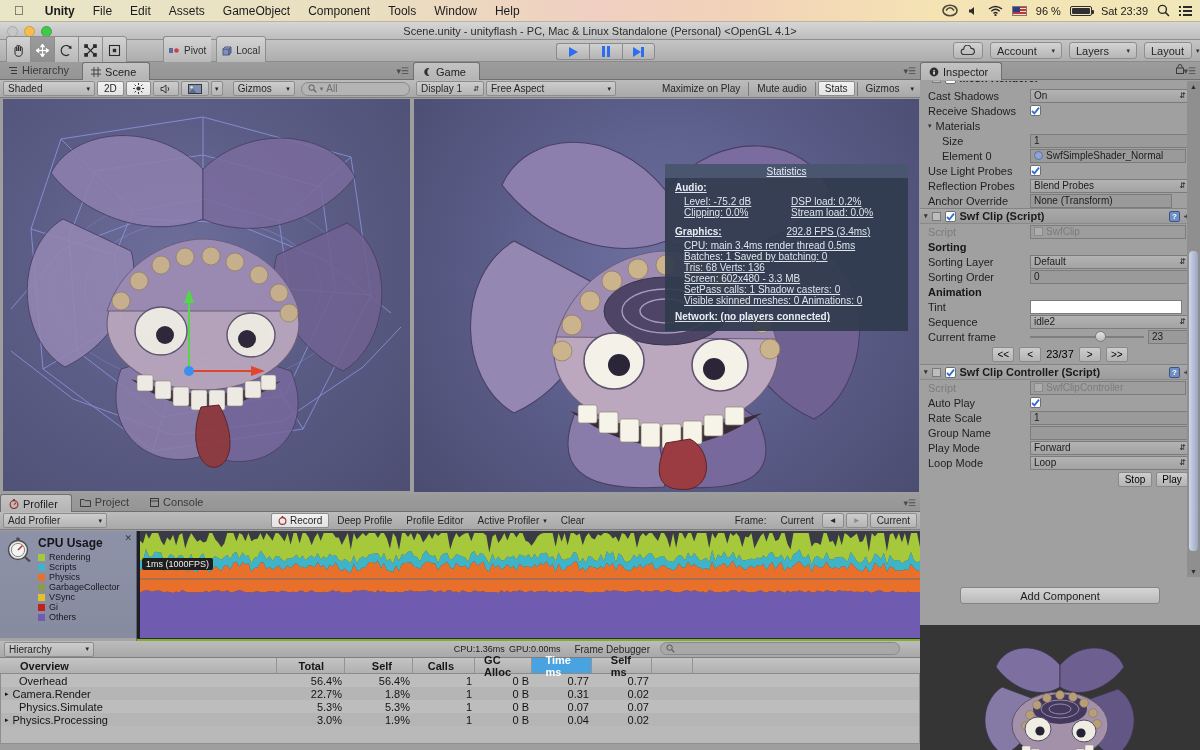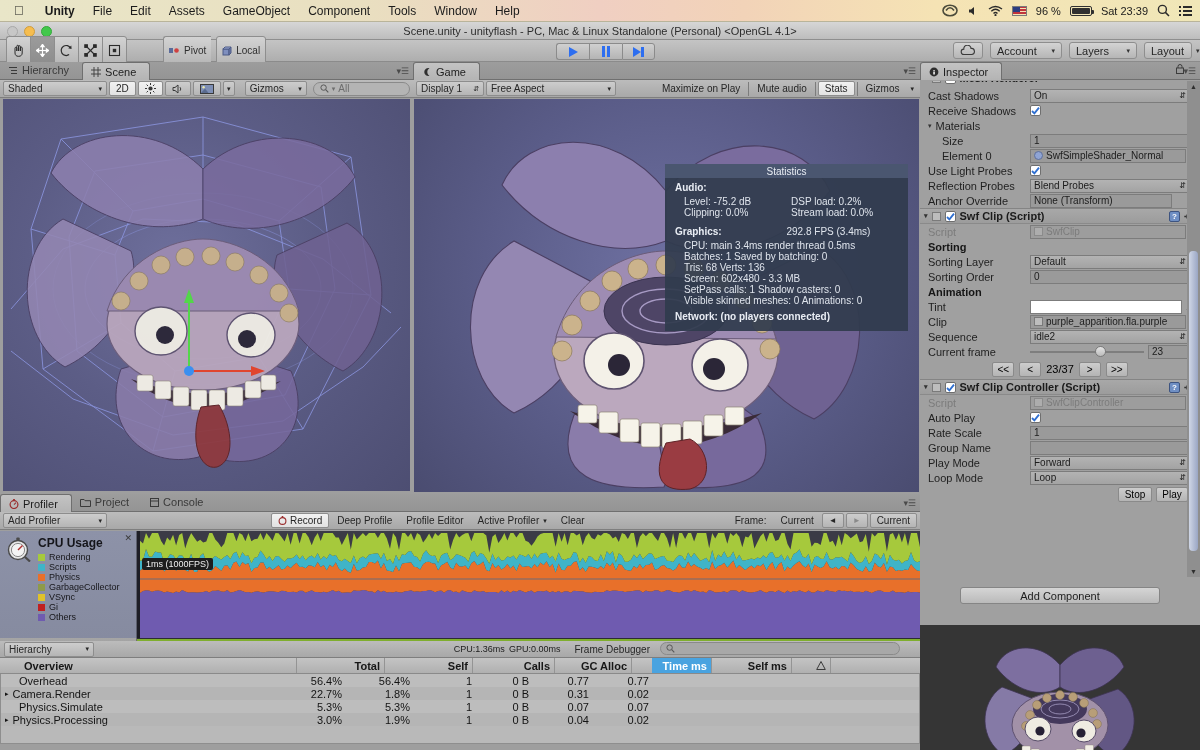--- a/index.html
+++ b/index.html
@@ -214,21 +214,21 @@
 
   #profBar2 { position:absolute; left:0; top:144px; width:920px; height:18px; background:#2c2c33; }
   #profHierBar {
     position:absolute; left:0; top:147px; width:920px; height:17px;
     background:linear-gradient(#bcbcbc,#a8a8a8); border-bottom:1px solid #7e7e7e;
     display:flex; align-items:center; gap:4px; padding:0 4px;
   }
   #profTable { position:absolute; left:0; top:164px; width:920px; height:86px; }
   .thead { height:16px; display:flex; background: linear-gradient(#c4c4c4,#b0b0b0); border-bottom:1px solid #8a8a8a;
            font-size:11px; font-weight:bold; color:#171717;}
-  .thead > div { display:flex; align-items:center; border-right:1px solid #949494; padding:0 4px;margin-left:20px;}
+  .thead > div { display:flex; align-items:center; border-right:1px solid #949494; padding:0 20px;}
   .trow { height:13px; display:flex; font-size:11px; color:#141414; }
   .trow > div { display:flex; align-items:center; padding:0 4px; }
   .c-name{ width:277px; }
   .c-n   { width:68px; justify-content:flex-end;}
   .c-calls{ width:62px; justify-content:flex-end;}
   .c-gc  { width:57px; justify-content:flex-end;}
   .c-time{ width:60px; justify-content:flex-end;}
   .c-self{ width:60px; justify-content:flex-end;}
   .c-tri { width:19px; justify-content:center;}
   .hl { background:#49a3e0; color:#fff; }
@@ -435,21 +435,21 @@
               <line x1="7" y1="0" x2="7" y2="10"></line>
               <line x1="0" y1="3" x2="10" y2="3"></line>
               <line x1="0" y1="7" x2="10" y2="7"></line>
             </g>
           </svg>
         <span>Scene</span>
       </div>
       <span class="tabmenu">▾☰</span>
     </div>
     <div class="subbar">
-      <div class="spop" style="width:104px">
+      <div class="spop" style="width:92px">
         <span>Shaded</span>
         <span class="car">▾</span>
       </div>
       <div class="sbtn pressed" style="min-width:22px">
         <span>2D</span>
       </div>
       <div class="sbtn pressed" style="min-width:20px">
         <svg width="11" height="11" viewBox="0 0 11 11">
             <circle cx="5.5" cy="5.5" r="2.1" fill="#3a3a3a"></circle>
             <g stroke="#3a3a3a" stroke-width="1">
@@ -659,21 +659,21 @@
               <rect x="227" y="324" width="19" height="24" rx="2"></rect>
             <rect x="248" y="325" width="19" height="24" rx="2"></rect>
               <rect x="269" y="322" width="19" height="23" rx="2"></rect>
             <rect x="290" y="316" width="19" height="21" rx="2"></rect>
               <rect x="311" y="308" width="19" height="18" rx="2"></rect>
           </g>
           <path d="M252 344 C236 382 250 393 276 390 C300 384 296 350 276 340z" fill="#9a3c42" stroke="#5e2327"></path>
         </g>
       </svg>
 
-      <div id="stats" style="left:251px;top:65px;">
+      <div id="stats" style="left:251px;top:65px;text-decoration:underline;">
         <div class="sth">Statistics</div>
         <div class="grp">
           <div class="lbl">Audio:</div>
           <div class="r2 ind" style="margin-top:3px">
             <div>Level: -75.2 dB</div>
             <div>DSP load: 0.2%</div>
           </div>
           <div class="r2 ind">
             <div>Clipping: 0.0%</div>
             <div>Stream load: 0.0%</div>
@@ -1071,28 +1071,20 @@
       <div class="sectlab">Animation</div>
       <div class="irow">
 
         <span class="ilab">Tint</span>
         <span class="ifield white" style="margin-right:3px"></span>
         <span style="margin-right:4px">
           <svg width="11" height="11" viewBox="0 0 11 11">
               <path d="M8.8 0.8 a1.4 1.4 0 012 2 L5 8.6 L2.2 9.8 L3.4 7z" fill="none" stroke="#2c2c2c"></path>
             </svg>
         </span>
-      </div>
-      <div class="irow">
-        <span class="ilab">Clip</span>
-        <span class="ifield" style="margin-right:2px;gap:3px">
-          <span class="objsq"></span>
-          <span style="white-space:nowrap;overflow:hidden">purple_apparition.fla.purple</span>
-        </span>
-        <span class="circbtn"></span>
       </div>
       <div class="irow">
         <span class="ilab">Sequence</span>
         <span class="ifield pop">
           <span>idle2</span>
           <span class="car">⇵</span>
         </span>
       </div>
       <div class="irow">
         <span class="ilab">Current frame</span>

